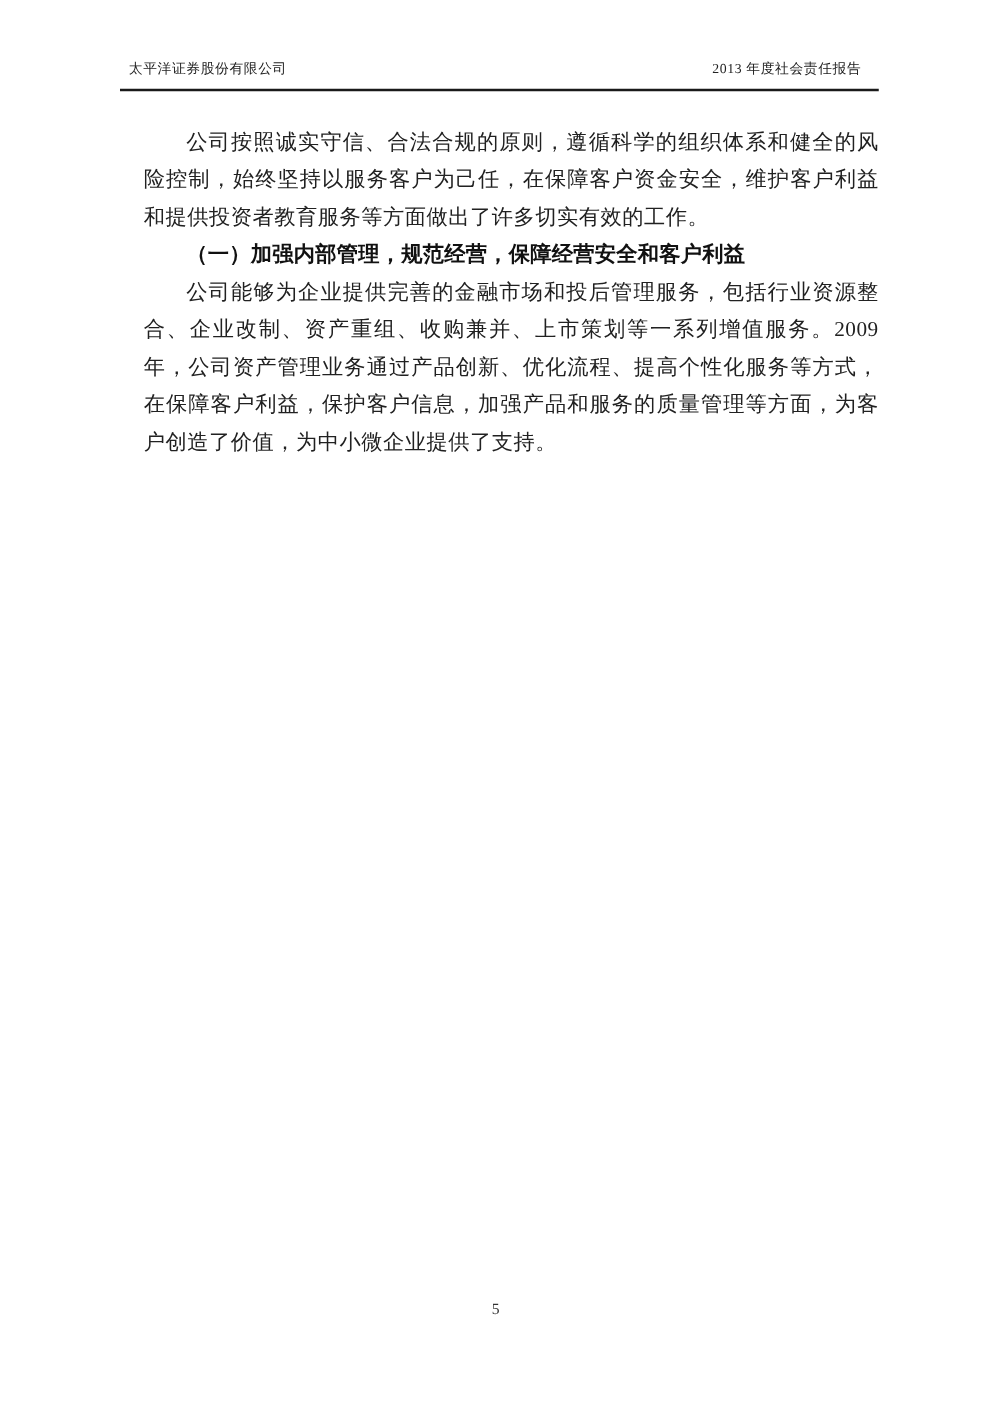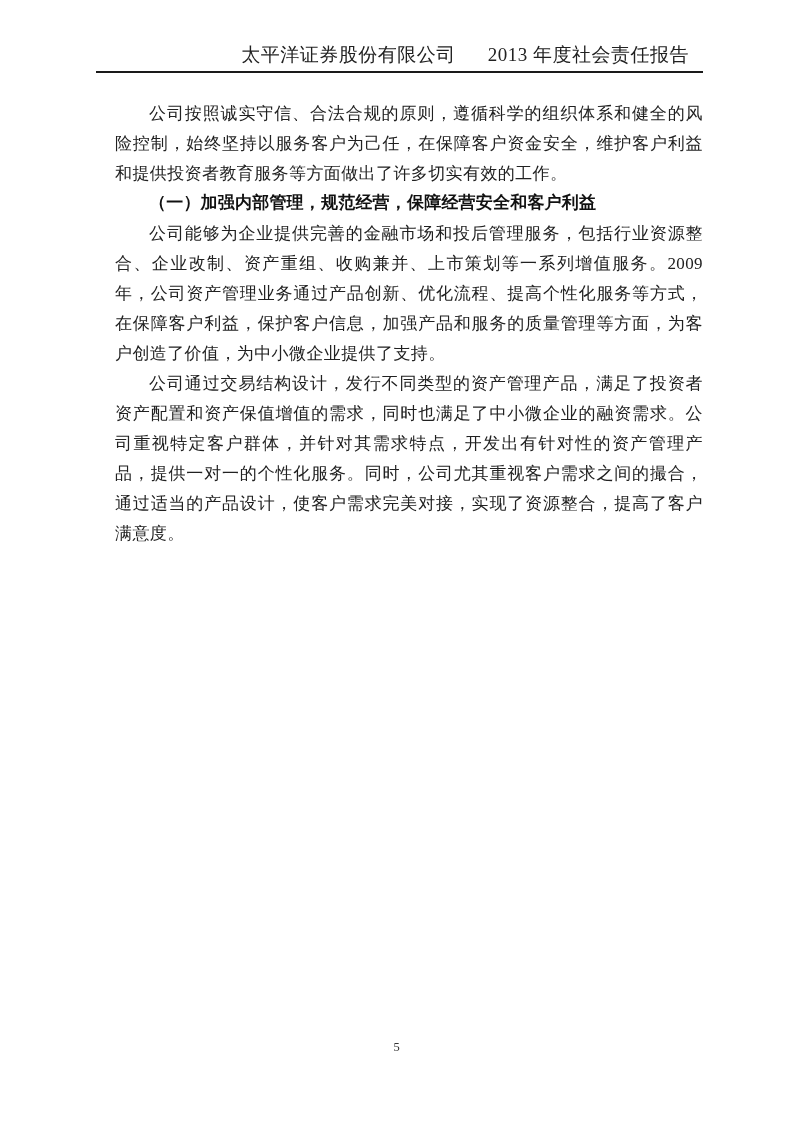--- a/index.html
+++ b/index.html
@@ -14,25 +14,25 @@
     overflow: hidden;
     font-family: "Liberation Serif", "DejaVu Serif", serif;
     color: #212121;
   }
   .page-header {
     position: absolute;
     left: 96px;
     top: 46px;
     width: 607px;
     display: flex;
-    justify-content: flex-end;
+    justify-content: space-between;
     align-items: flex-end;
     padding-bottom: 7px;
     border-bottom: 2px solid #1a1a1a;
-    font-size: 19px;
+    font-size: 11px;
     line-height: 18px;
     letter-spacing: 0.5px;
     gap: 32px;
   }
   .header-left { padding-left: 7px; }
   .header-right { padding-right: 14px; }
   .doc-body {
     position: absolute;
     left: 115px;
     top: 99px;
@@ -43,21 +43,21 @@
     text-justify: inter-ideograph;
     letter-spacing: 0.4px;
   }
   .para {
     margin: 0;
     text-indent: 2em;
   }
   .heading {
     margin: 8px 0 0 0;
     text-indent: 2em;
-    font-family: Liberation Mono, monospace;
+    font-family: Liberation Sans, sans-serif;
     font-weight: bold;
     font-size: 17px;
     line-height: 30px;
     text-align: left;
     letter-spacing: 0.2px;
     color: #111111;
   }
   .heading.first { margin-top: 0; }
   .page-footer {
     position: absolute;
@@ -79,20 +79,19 @@
 
 <div class="doc-body">
   <p class="para">公司按照诚实守信、合法合规的原则，遵循科学的组织体系和健全的风险控制，始终坚持以服务客户为己任，在保障客户资金安全，维护客户利益和提供投资者教育服务等方面做出了许多切实有效的工作。</p>
 
   <h2 class="heading first">（一）加强内部管理，规范经营，保障经营安全和客户利益</h2>
 
 
 
   <p class="para">公司能够为企业提供完善的金融市场和投后管理服务，包括行业资源整合、企业改制、资产重组、收购兼并、上市策划等一系列增值服务。2009 年，公司资产管理业务通过产品创新、优化流程、提高个性化服务等方式，在保障客户利益，保护客户信息，加强产品和服务的质量管理等方面，为客户创造了价值，为中小微企业提供了支持。</p>
 
-  <p class="para">公司通过交易结构设计，发行不同类型的资产管理产品，满足了投资者资产配置和资产保值增值的需求，同时也满足了中小微企业的融资需求。公司重视特定客户群体，并针对其需求特点，开发出有针对性的资产管理产品，提供一对一的个性化服务。同时，公司尤其重视客户需求之间的撮合，通过适当的产品设计，使客户需求完美对接，实现了资源整合，提高了客户满意度。</p>
 
 
 </div>
 
 <div class="page-footer">
   <span>5</span>
 </div>
 
 </body></html>

